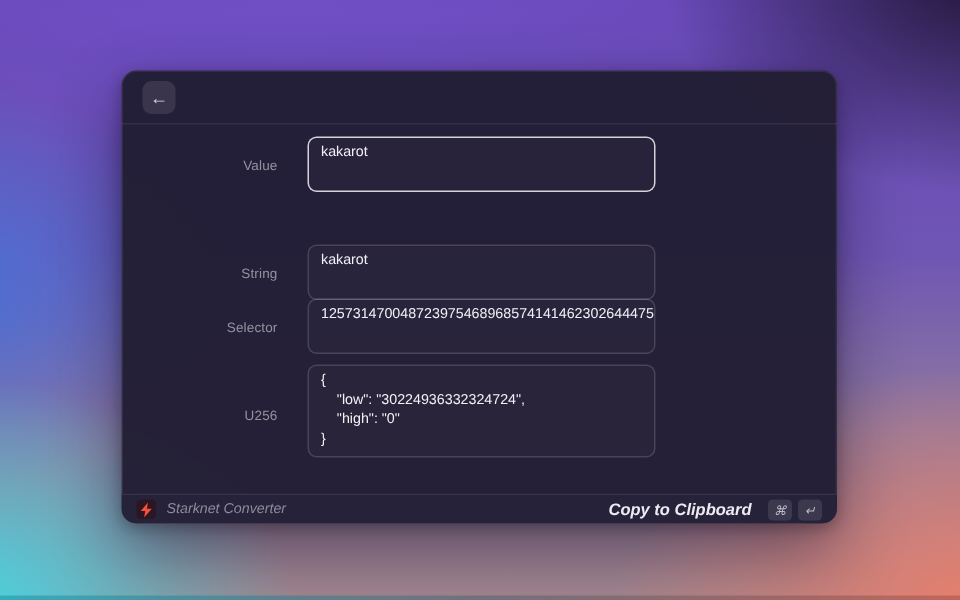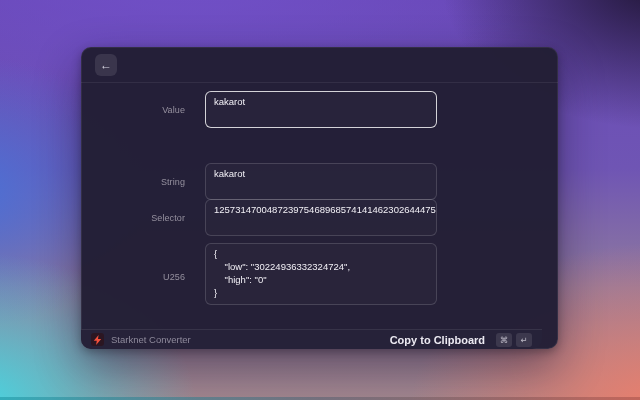--- a/index.html
+++ b/index.html
@@ -68,25 +68,26 @@
     white-space: nowrap; overflow: hidden;
   }
   .input.focused { border-color: rgba(255,255,255,0.80); }
   .input.multiline {
     height: 62px; padding: 3px 8px;
     white-space: pre; line-height: 13px;
   }
 
   
   .footer {
-    position: absolute; left: 0; right: 16px; bottom: 0; height: 20px;
+    position: absolute; left: 0; right: 0; bottom: 0; height: 20px;
     display: flex; align-items: center; padding: 0 10px;
     background: #262239;
     border-top: 1px solid rgba(255,255,255,0.08);
     border-radius: 0 0 10px 10px;
+    font-style: italic;
   }
   .app-icon {
     width: 13px; height: 13px; border-radius: 3px;
     background: #2b1622; display: flex; align-items: center; justify-content: center;
     flex: none;
   }
   .app-name { margin-left: 7px; font-size: 9.5px; color: #8e8a9b; }
   .footer-spacer { flex: 1; }
   .action-label { font-size: 11px; font-weight: 600; color: #eceaf2; margin-right: 7px; }
   .keycap {

